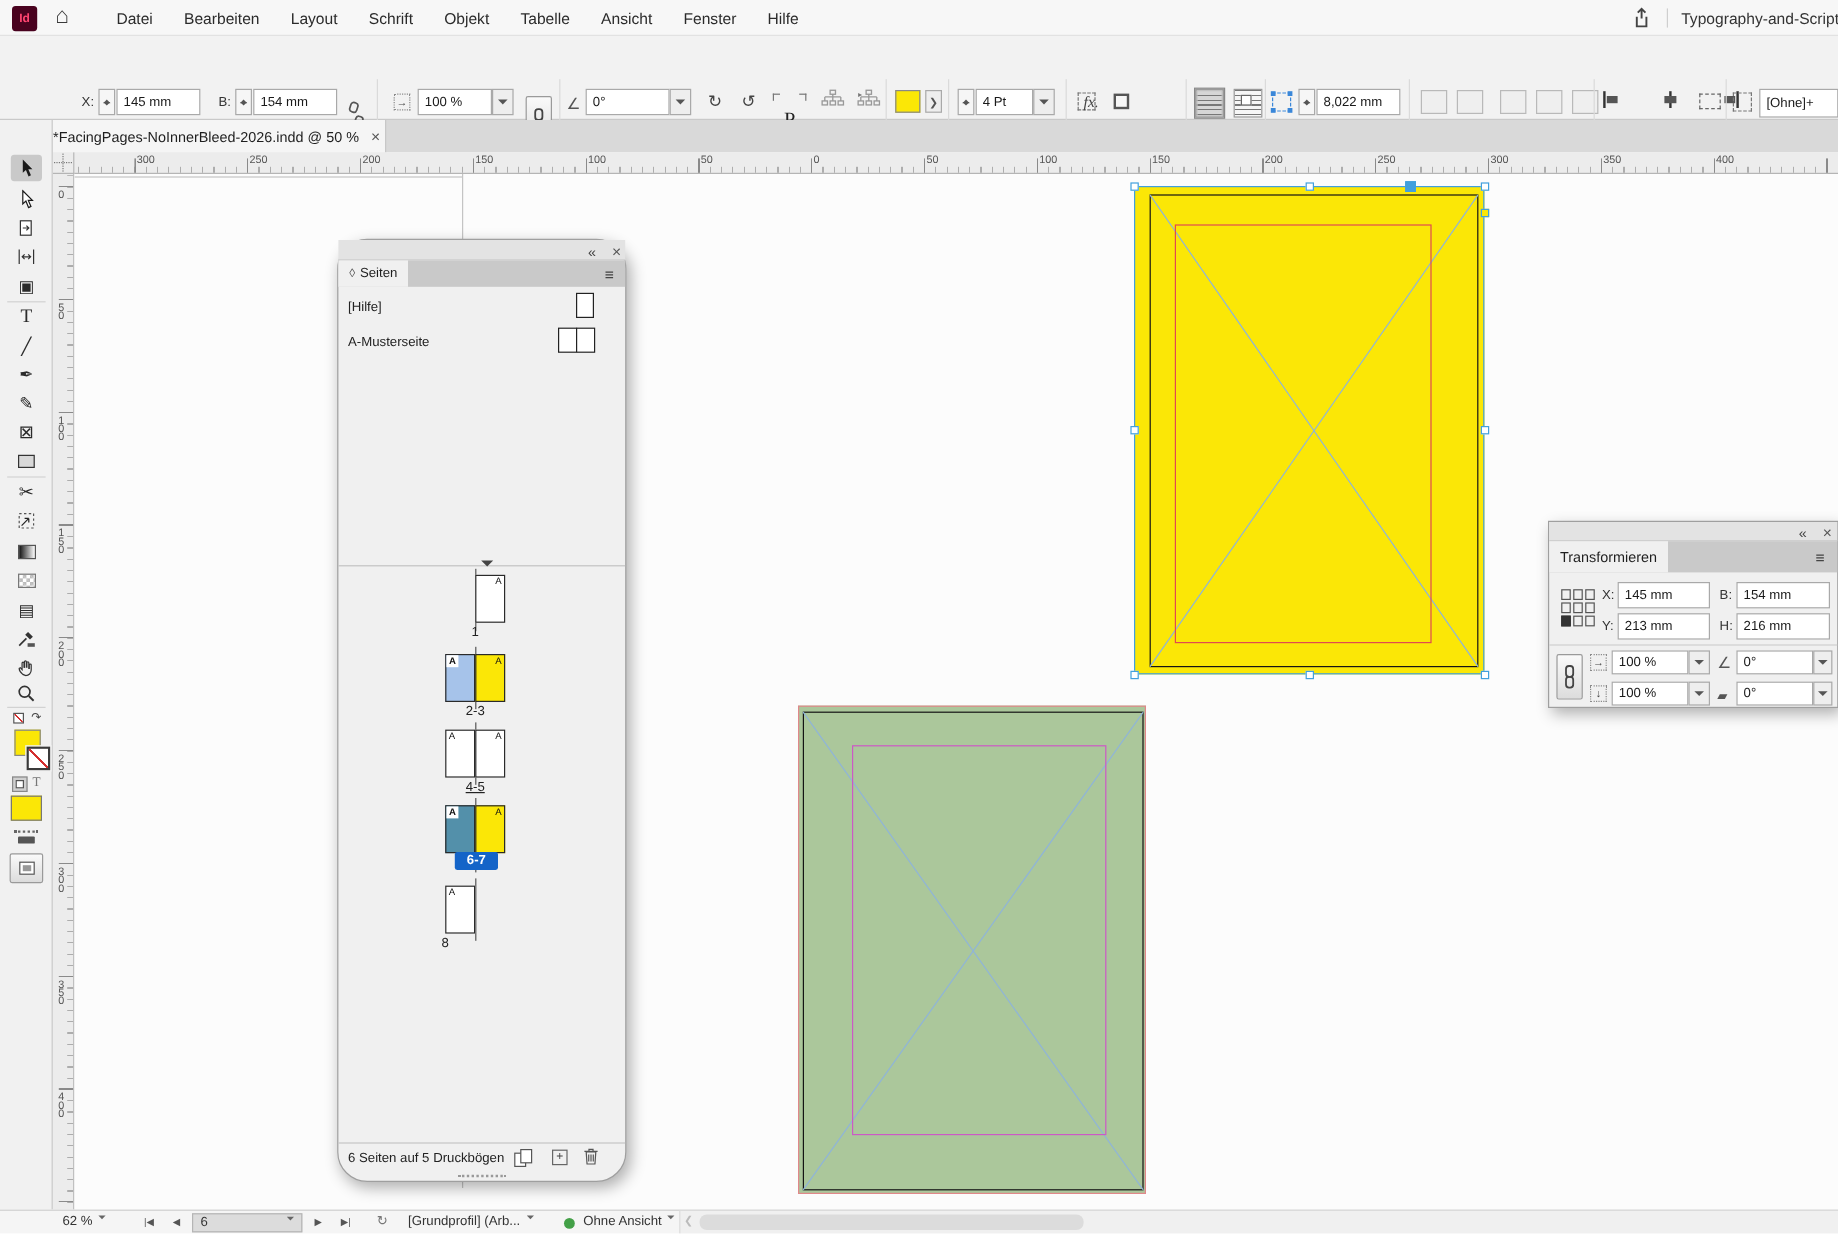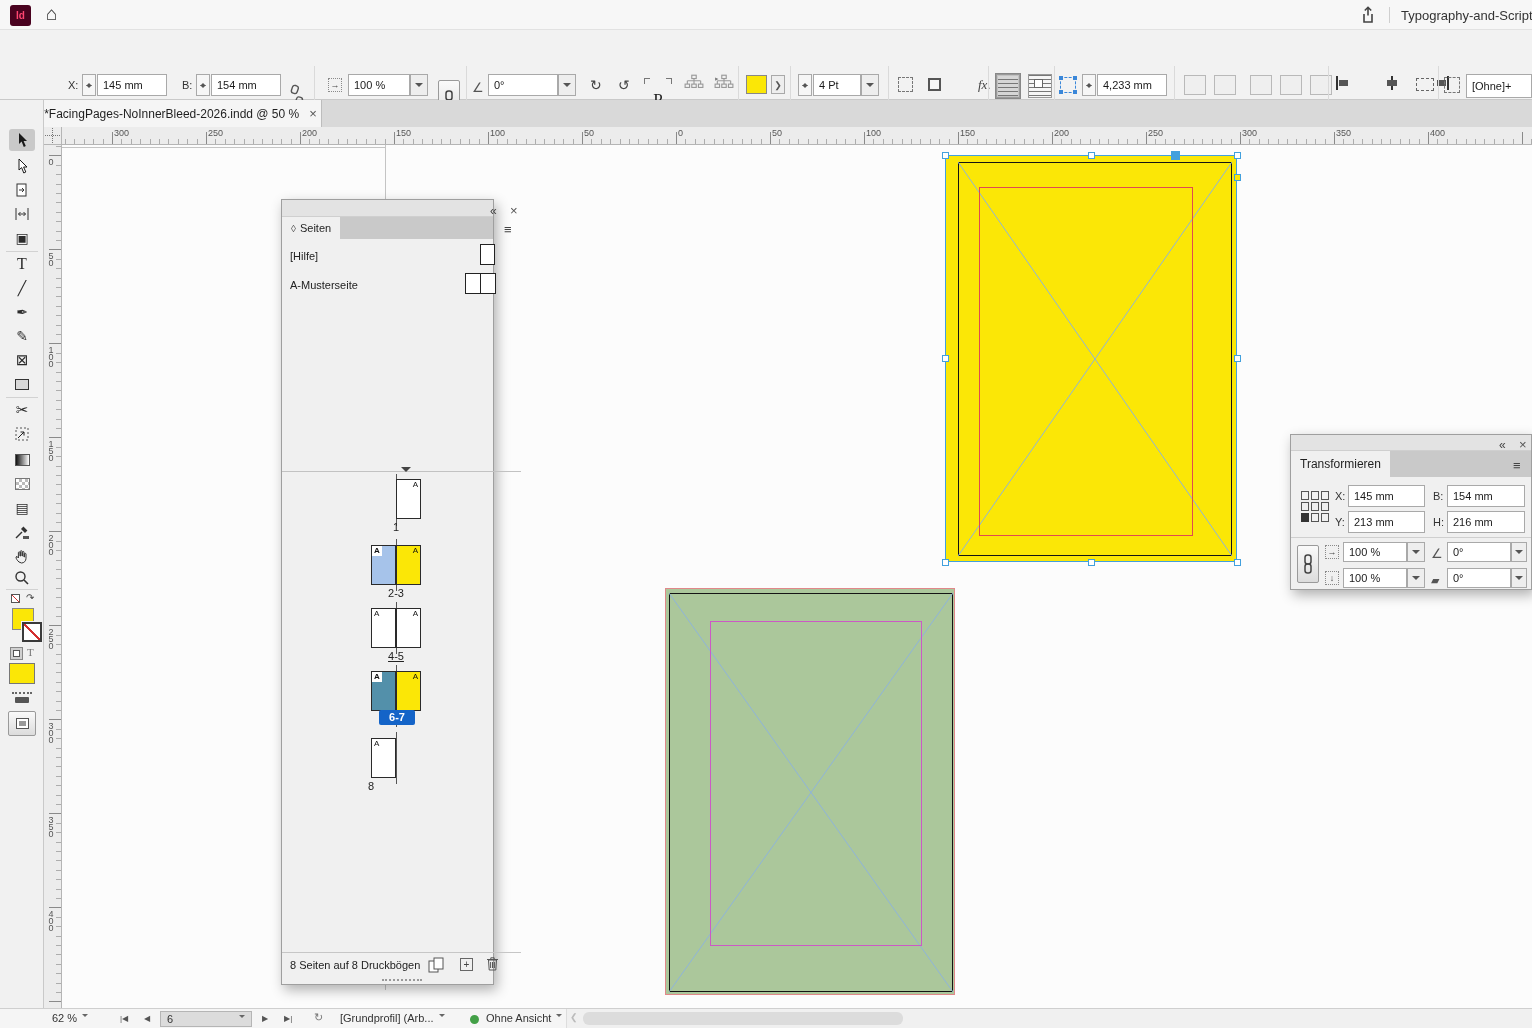--- a/index.html
+++ b/index.html
@@ -124,20 +124,31 @@
   .sb { position:absolute; top:3px; font-size:11px; color:#333; white-space:nowrap; }
   .navg { color:#555; font-size:8px; top:5px; }
   .ddarrow::after { content:""; display:inline-block; border:3.5px solid transparent; border-top-color:#666; margin-left:5px; vertical-align:2px; }
 </style>
 </head>
 <body>
 
 <div class="a" id="menubar">
   <div class="a" id="logo">Id</div>
   <div class="a g-home" style="left:46px; top:3px;"></div>
+  <div class="a menu-row">
+    <span class="menu-item">Datei</span>
+    <span class="menu-item">Bearbeiten</span>
+    <span class="menu-item">Layout</span>
+    <span class="menu-item">Schrift</span>
+    <span class="menu-item">Objekt</span>
+    <span class="menu-item">Tabelle</span>
+    <span class="menu-item">Ansicht</span>
+    <span class="menu-item">Fenster</span>
+    <span class="menu-item">Hilfe</span>
+  </div>
   <div class="a" style="left:1358px; top:5px;">
     <svg width="20" height="20" viewBox="0 0 20 20">
         <path d="M6 9v8h8V9" fill="none" stroke="#444" stroke-width="1.6"></path>
         <path d="M10 2.5v8M6.8 5.5l3.2-3.2 3.2 3.2" fill="none" stroke="#444" stroke-width="1.6"></path>
       </svg>
   </div>
   <div class="a vsep" style="left:1389px; top:7px; height:16px;"></div>
   <div class="a" id="workspace">Typography-and-Scriptin</div>
 </div>
 
@@ -250,21 +261,21 @@
   <div class="a fld" style="left:813px; top:44px; width:48px;">4 Pt</div>
   <div class="a chev" style="left:861px; top:44px;"></div>
   <div class="a fld" style="left:798px; top:70px; width:63px; padding:0 4px;">
       <span style="display:block;width:100%;height:5px;background:#000;"></span>
     </div>
   <div class="a chev" style="left:861px; top:70px;"></div>
   <div class="cpsep a" style="left:888px;"></div>
 
   <div class="a" style="left:898px; top:47px; width:15px; height:15px; border:1px dashed #777;"></div>
   <div class="a" style="left:928px; top:48px; width:13px; height:13px; border:2px solid #555; background:#f6f6f6;"></div>
-  <span class="a fx" style="left:978px; top:47px;">fx.</span>
+  <span class="a fx" style="left:903px; top:47px;">fx.</span>
   <div class="a checker" style="left:898px; top:73px; width:13px; height:13px; border:1px solid #999;"></div>
   <div class="a fld" style="left:918px; top:70px; width:46px;">100 %</div>
   <div class="a chev-sm" style="left:966px; top:71px;">❯</div>
   <div class="cpsep a" style="left:988px;"></div>
 
   <div class="a wrapic active" style="left:996px; top:44px; width:24px; height:24px;"></div>
   <div class="a wrapic" style="left:1028px; top:44px; width:24px; height:24px;">
       <span class="wrap-inner"></span>
     </div>
   <div class="a wrapic" style="left:996px; top:72px; width:22px; height:18px;">
@@ -276,21 +287,21 @@
     </div>
   <div class="cpsep a" style="left:1054px;"></div>
 
   <div class="a bluecorner" style="left:1060px; top:47px; width:16px; height:16px;">
     <span class="bdot" style="left:-2px;top:-2px;"></span>
       <span class="bdot" style="right:-2px;top:-2px;"></span>
       <span class="bdot" style="left:-2px;bottom:-2px;"></span>
       <span class="bdot" style="right:-2px;bottom:-2px;"></span>
   </div>
   <div class="a spin" style="left:1082px; top:44px;"></div>
-  <div class="a fld" style="left:1097px; top:44px; width:70px;">4,233 mm</div>
+  <div class="a fld" style="left:1097px; top:44px; width:70px;">8,022 mm</div>
   <div class="a fld" style="left:1082px; top:70px; width:68px; padding:2px;">
       <span style="display:block;width:100%;height:100%;border:1px solid #333;background:#fff;"></span>
     </div>
   <div class="a chev" style="left:1150px; top:70px; width:16px;"></div>
   <div class="cpsep a" style="left:1174px;"></div>
 
   <div class="a grayic" style="left:1184px; top:45px; width:22px; height:20px;"></div>
   <div class="a grayic" style="left:1214px; top:45px; width:22px; height:20px;"></div>
   <div class="a grayic" style="left:1250px; top:45px; width:22px; height:20px;"></div>
   <div class="a grayic" style="left:1280px; top:45px; width:22px; height:20px;"></div>
@@ -467,21 +478,21 @@
   <div class="pagespread" style="left: 603px; top: 443px; width: 290px; height: 407px; border: 1px solid rgb(224, 136, 138); background: rgb(171, 199, 155);">
     <div class="a" style="left:3px; top:4px; width:284px; height:399px; border:1px solid #141414;"></div>
     <svg class="a" style="left:3px; top:4px;" width="284" height="399">
       <line x1="0" y1="0" x2="284" y2="399" stroke-width="1" stroke="#8fb4d9"></line>
       <line x1="284" y1="0" x2="0" y2="399" stroke-width="1" stroke="#8fb4d9"></line>
     </svg>
     <div class="a" style="left: 44px; top: 32px; width: 212px; height: 325px; border: 1px solid rgb(204, 89, 197);"></div>
   </div>
 </div>
 
-<div class="panel" style="left:281px; top:199px; width:213px; height:786px;">
+<div class="panel" style="left:281px; top:199px; width:241px; height:786px;border-radius:25px;">
   <div class="panel-topbar">
     <span class="a g-collapse" style="left:208px; top:1px;"></span>
     <span class="a g-close" style="left:228px; top:1px;"></span>
   </div>
   <div class="panel-tabrow" style="top:17px;">
     <div class="panel-tab">
       <span class="g-diamond"></span>
       <span>Seiten</span>
     </div>
     <span class="a g-menu" style="left:222px; top:3px;"></span>
@@ -529,21 +540,21 @@
   </div>
   <div class="sprlabel" style="left: 97px; top: 510px; width: 36px; height: 15px; border-radius: 2px; color: rgb(255, 255, 255); font-weight: bold; line-height: 15px; background: rgb(20, 100, 200);">6-7</div>
 
   <div class="spinefrag" style="left:114px; top:532px; height:52px;"></div>
   <div class="thumb" style="left:89px; top:538px; width:25px; height:40px;">
     <span class="pl" style="left:2px;">A</span>
   </div>
   <div class="sprlabel" style="left:64px; top:580px;">8</div>
 
   <div class="a" style="left:0; top:752px; width:239px; border-top:1px solid #c6c6c6;"></div>
-  <span class="a" style="left:8px; top:759px; font-size:11px;">8 Seiten auf 8 Druckbögen</span>
+  <span class="a" style="left:8px; top:759px; font-size:11px;">6 Seiten auf 5 Druckbögen</span>
   <div class="a" style="left:146px; top:757px;">
     <svg width="18" height="16" viewBox="0 0 18 16">
         <rect x="1" y="4" width="9" height="11" fill="#fff" stroke="#555"></rect>
         <rect x="6" y="1" width="9" height="11" fill="#fff" stroke="#555"></rect>
       </svg>
   </div>
   <div class="a plusbox" style="left:178px; top:758px; width:13px; height:13px;">+</div>
   <div class="a" style="left:204px; top:756px;">
     <svg width="13" height="15" viewBox="0 0 13 15">
         <path d="M2.5 4h8l-.7 10H3.2z" fill="none" stroke="#555"></path>

